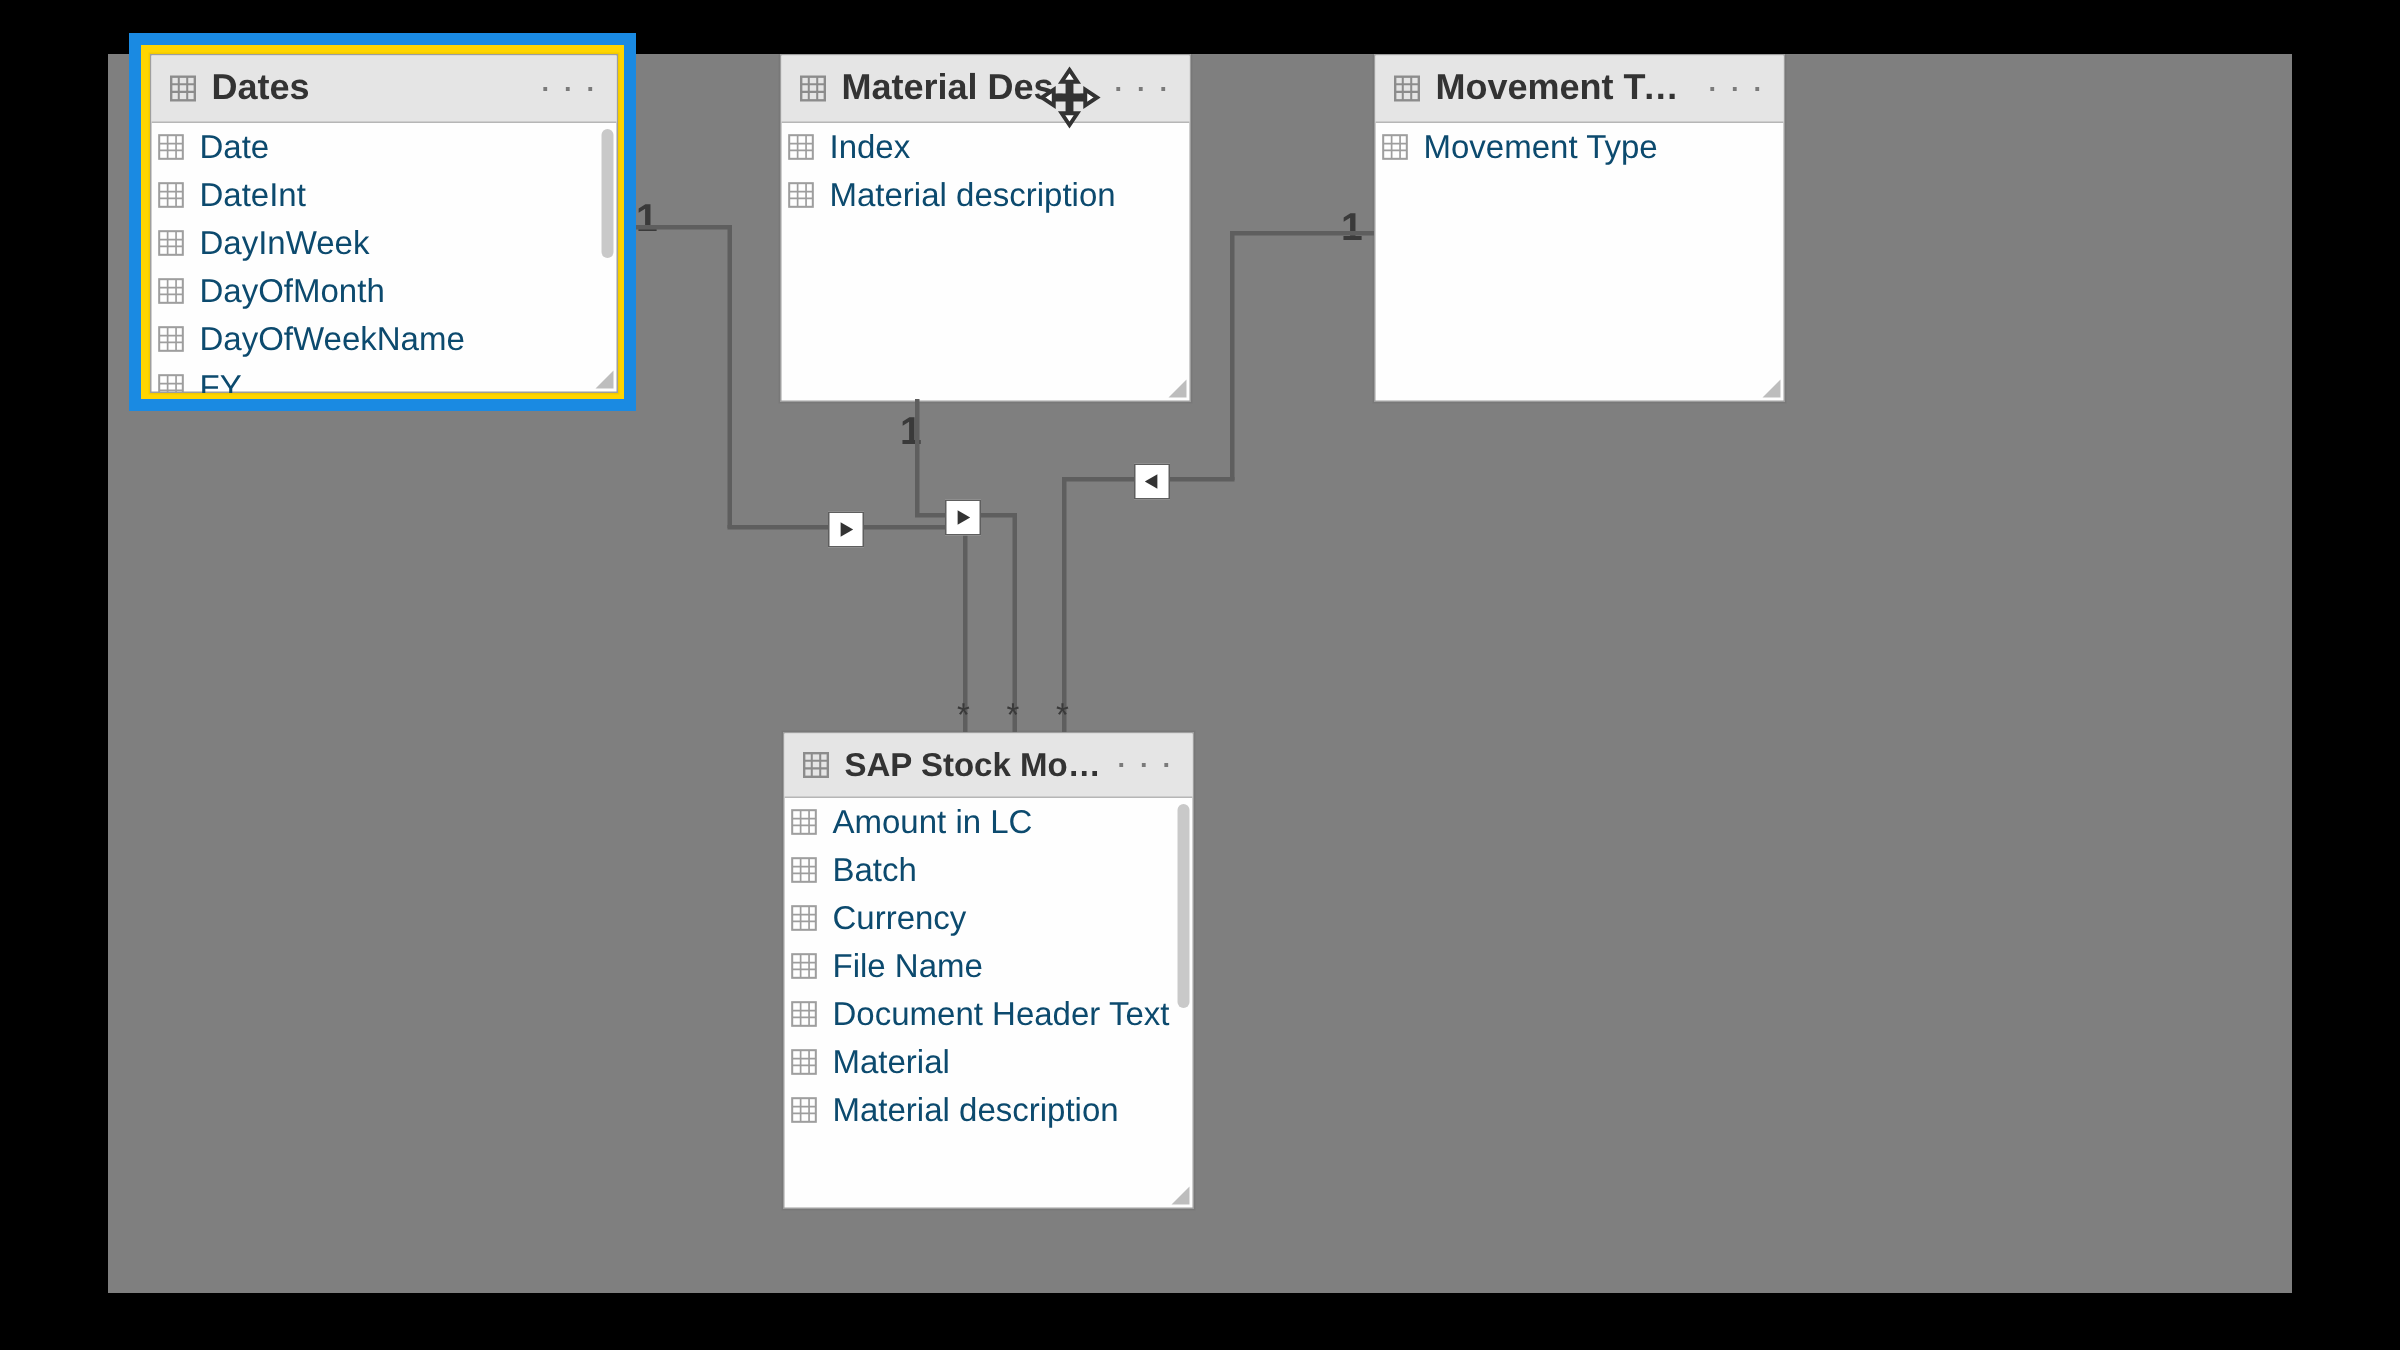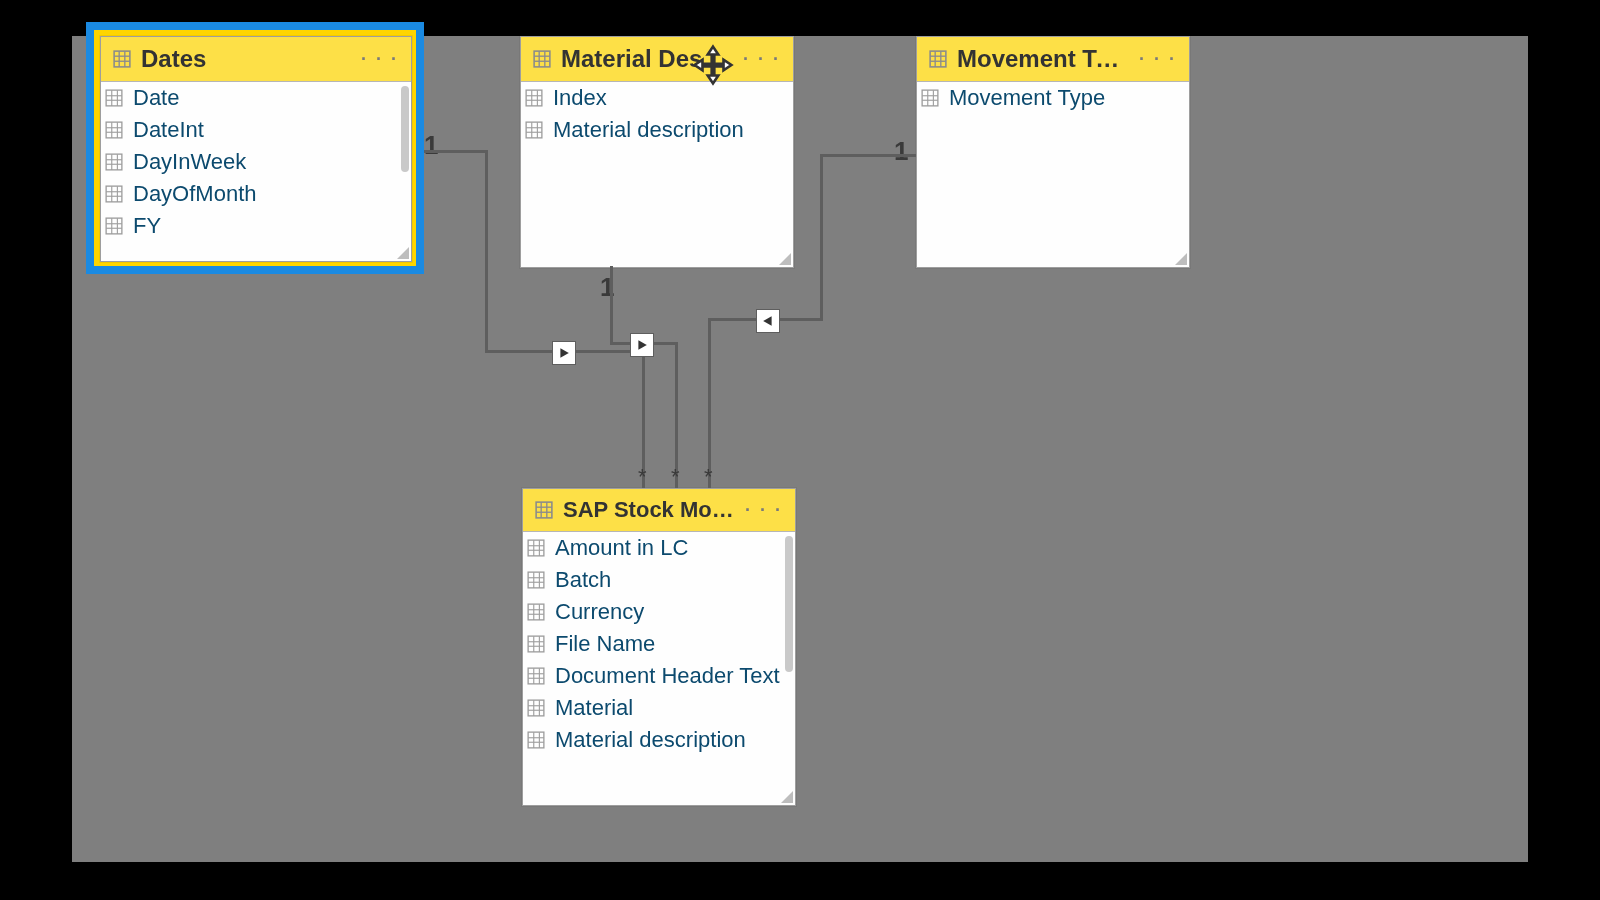--- a/index.html
+++ b/index.html
@@ -1,18 +1,18 @@
 <!DOCTYPE html>
 <html><head>
 <meta charset="utf-8">
 <style>
   html,body{margin:0;padding:0;width:1600px;height:900px;background:#000;font-family:"Segoe UI",Arial,sans-serif;overflow:hidden}
   .stage{position:absolute;left:72px;top:36px;width:1456px;height:826px;background:#7f7f7f}
   .entity{position:absolute;background:#fefefe;border:1px solid #9e9e9e;box-shadow:0 0 0 1px rgba(0,0,0,.05)}
-  .entity-header{display:flex;align-items:center;gap:10px;background:#fde047;border-bottom:1px solid #b6b6b6;padding:8px 12px;font-weight:600;color:#333;font-size:24px}
+  .entity-header{display:flex;align-items:center;gap:10px;background:#e5e5e5;border-bottom:1px solid #b6b6b6;padding:8px 12px;font-weight:600;color:#333;font-size:24px}
   .entity-header .title{flex:1;white-space:nowrap;overflow:hidden;text-overflow:ellipsis}
   .entity-header .menu{color:#7a7a7a;letter-spacing:2px;font-size:18px}
   .entity-body{position:relative;overflow:hidden}
   .field-row{display:flex;align-items:center;gap:10px;padding:3px 4px;font-size:22px;color:#0c4a6e}
   .tbl-icon{width:18px;height:18px;flex:0 0 18px}
   .tbl-icon svg{width:18px;height:18px;display:block}
   .scroll-gutter{position:absolute;top:4px;right:2px;width:8px;background:#c9c9c9;border-radius:4px}
   
   .sel-outer{position:absolute;border:8px solid #1a8ae2;box-sizing:border-box}
   .sel-inner{position:absolute;border:6px solid #ffd500;box-sizing:border-box}
@@ -103,20 +103,32 @@
       <div class="field-row">
           <span class="tbl-icon">
             <svg viewBox="0 0 16 16">
               <rect x="1" y="1" width="14" height="14" fill="none" stroke="#9e9e9e" stroke-width="1.2"></rect>
               <line x1="1" y1="6" x2="15" y2="6" stroke="#9e9e9e"></line>
               <line x1="1" y1="10" x2="15" y2="10" stroke="#9e9e9e"></line>
               <line x1="6" y1="1" x2="6" y2="15" stroke="#9e9e9e"></line>
               <line x1="11" y1="1" x2="11" y2="15" stroke="#9e9e9e"></line>
             </svg>
           </span>
+          <span>DayOfWeekName</span>
+        </div>
+      <div class="field-row">
+          <span class="tbl-icon">
+            <svg viewBox="0 0 16 16">
+              <rect x="1" y="1" width="14" height="14" fill="none" stroke="#9e9e9e" stroke-width="1.2"></rect>
+              <line x1="1" y1="6" x2="15" y2="6" stroke="#9e9e9e"></line>
+              <line x1="1" y1="10" x2="15" y2="10" stroke="#9e9e9e"></line>
+              <line x1="6" y1="1" x2="6" y2="15" stroke="#9e9e9e"></line>
+              <line x1="11" y1="1" x2="11" y2="15" stroke="#9e9e9e"></line>
+            </svg>
+          </span>
           <span>FY</span>
         </div>
     </div>
     <div class="resize-grip"></div>
   </div>
 
   <div class="entity" style="left:448px;top:0;width:272px;height:230px">
     <div class="entity-header">
       <span class="tbl-icon">
         <svg viewBox="0 0 16 16">

